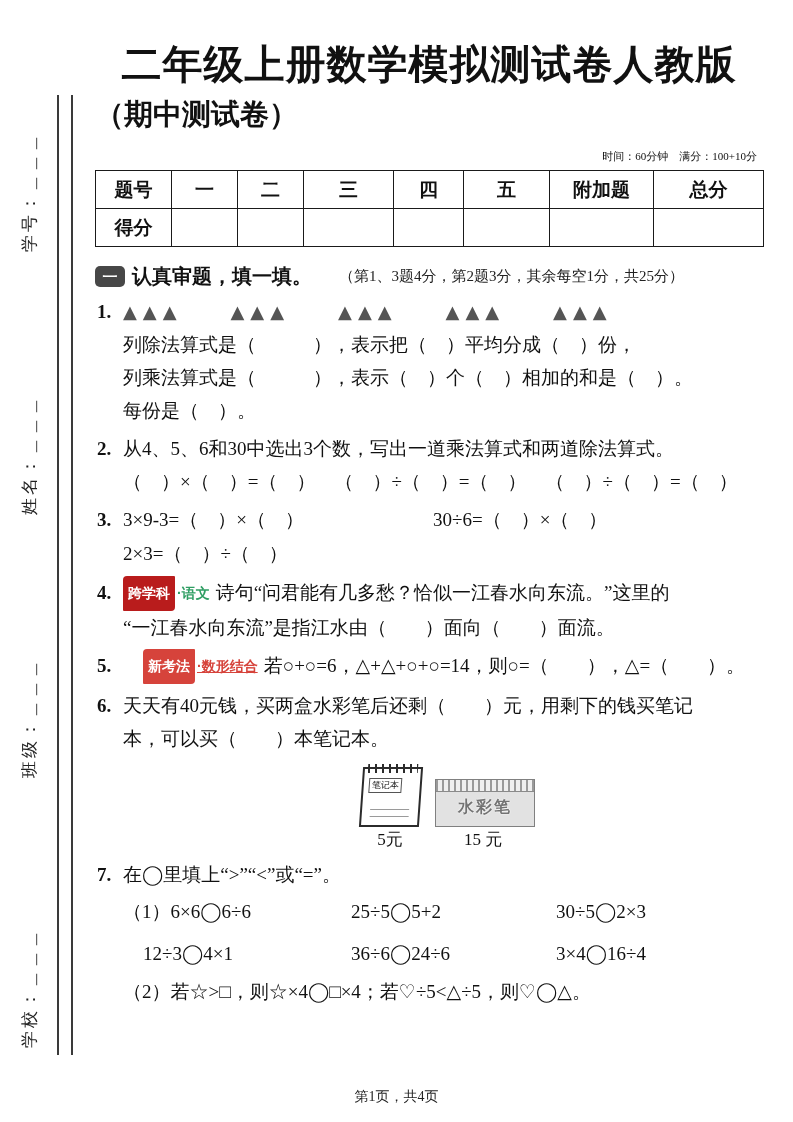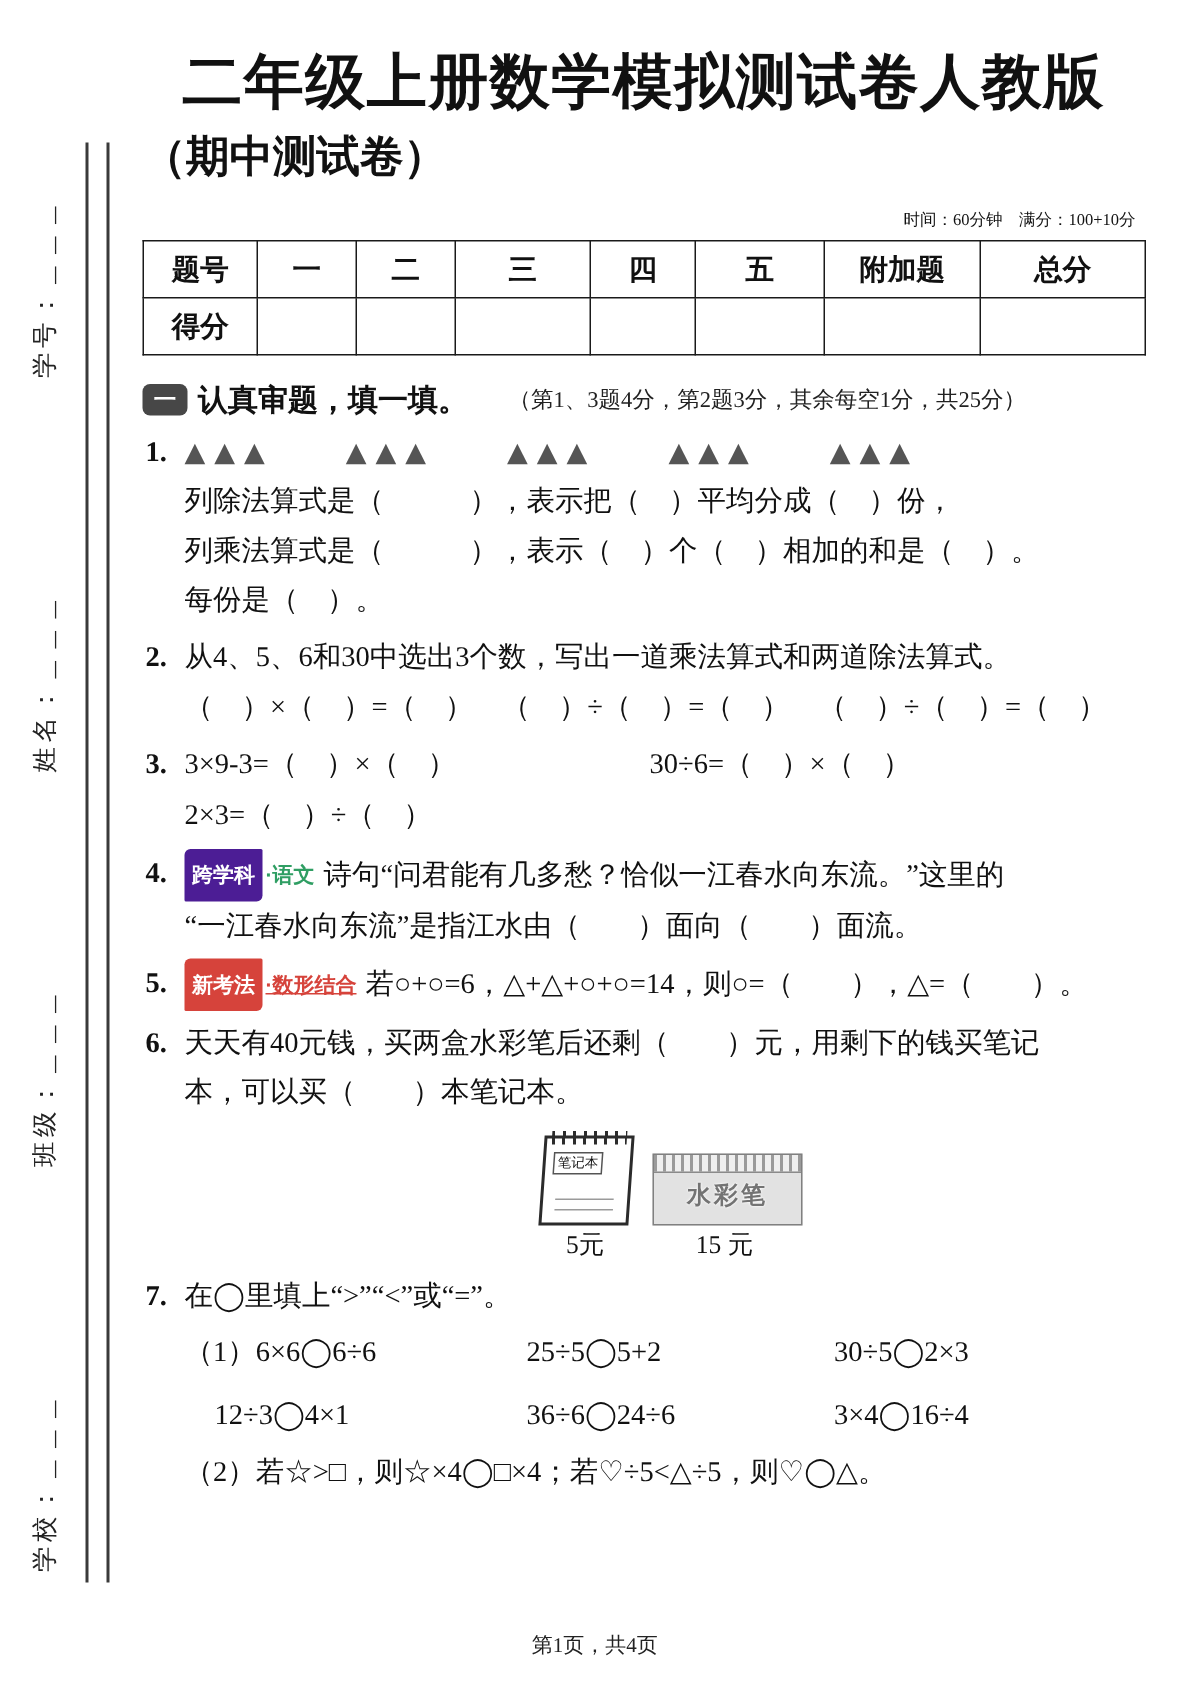--- a/index.html
+++ b/index.html
@@ -15,21 +15,21 @@
   .side-rule{position:absolute;width:1.5px;background:#3a3a3a;top:95px;height:960px;}
   .rule-a{left:57px;}
   .rule-b{left:71px;}
   .side-field{
     position:absolute;left:18px;
     transform:rotate(-90deg);transform-origin:0 0;
     white-space:nowrap;font-size:17px;letter-spacing:3px;color:#222;
   }
   .f1{top:252px}.f2{top:515px}.f3{top:778px}.f4{top:1048px}
   
-  .content{position:absolute;left:95px;top:7px;width:668px;padding-top:24px;}
+  .content{position:absolute;left:95px;top:17px;width:668px;padding-top:24px;}
   .title{margin:0;text-align:center;font-size:40px;font-weight:700;letter-spacing:1px;line-height:1.2;}
   .subtitle{margin:6px 0 0;font-size:29px;font-weight:700;}
   .meta{margin-top:14px;text-align:right;font-size:11px;padding-right:6px;}
   table.score-table{border-collapse:collapse;width:668px;margin-top:6px;table-layout:fixed;}
   table.score-table td{
     border:1.8px solid #1a1a1a;height:35px;text-align:center;
     font-size:19px;font-weight:600;
   }
   
   .section-head{margin:16px 0 4px;display:flex;align-items:center;gap:7px;}
@@ -48,23 +48,23 @@
     font-family:"DejaVu Sans","Liberation Sans",sans-serif;}
   .q3-grid,.q7-grid{display:grid;line-height:34px;}
   .q3-grid{grid-template-columns:290px 1fr;}
   .q7-grid{grid-template-columns:228px 205px 1fr;line-height:42px;}
   .ind{padding-left:20px;}
   
   .tag{display:inline-flex;align-items:center;margin-right:6px;vertical-align:1px;
     font-family:"Liberation Sans",sans-serif;font-size:14px;font-weight:700;}
   .tag-solid{color:#fff;padding:1px 5px;border-radius:4px 1px 4px 1px;}
   .tag-text{padding-left:2px;}
-  .tag-green .tag-solid{background:#4c1d95;}
+  .tag-green .tag-solid{background:#b91c1c;}
   .tag-green .tag-text{color:#2f9e63;}
-  .tag-red .tag-solid{background:#d6433b;}
+  .tag-red .tag-solid{background:#d6433b;margin-left:20px;}
   .tag-red .tag-text{color:#d6433b;text-decoration:underline;}
   
   .items-row{display:flex;align-items:flex-end;gap:14px;margin:12px 0 0 238px;}
   .notebook{
     width:56px;height:56px;border:2px solid #2b2b2b;background:#fff;position:relative;
     transform:skewX(-4deg);
     background-image:linear-gradient(#9a9a9a,#9a9a9a),linear-gradient(#9a9a9a,#9a9a9a);
     background-size:70% 1px;background-position:50% 72%,50% 86%;background-repeat:no-repeat;
   }
   .nb-spiral{position:absolute;top:-5px;left:3px;right:3px;height:9px;

